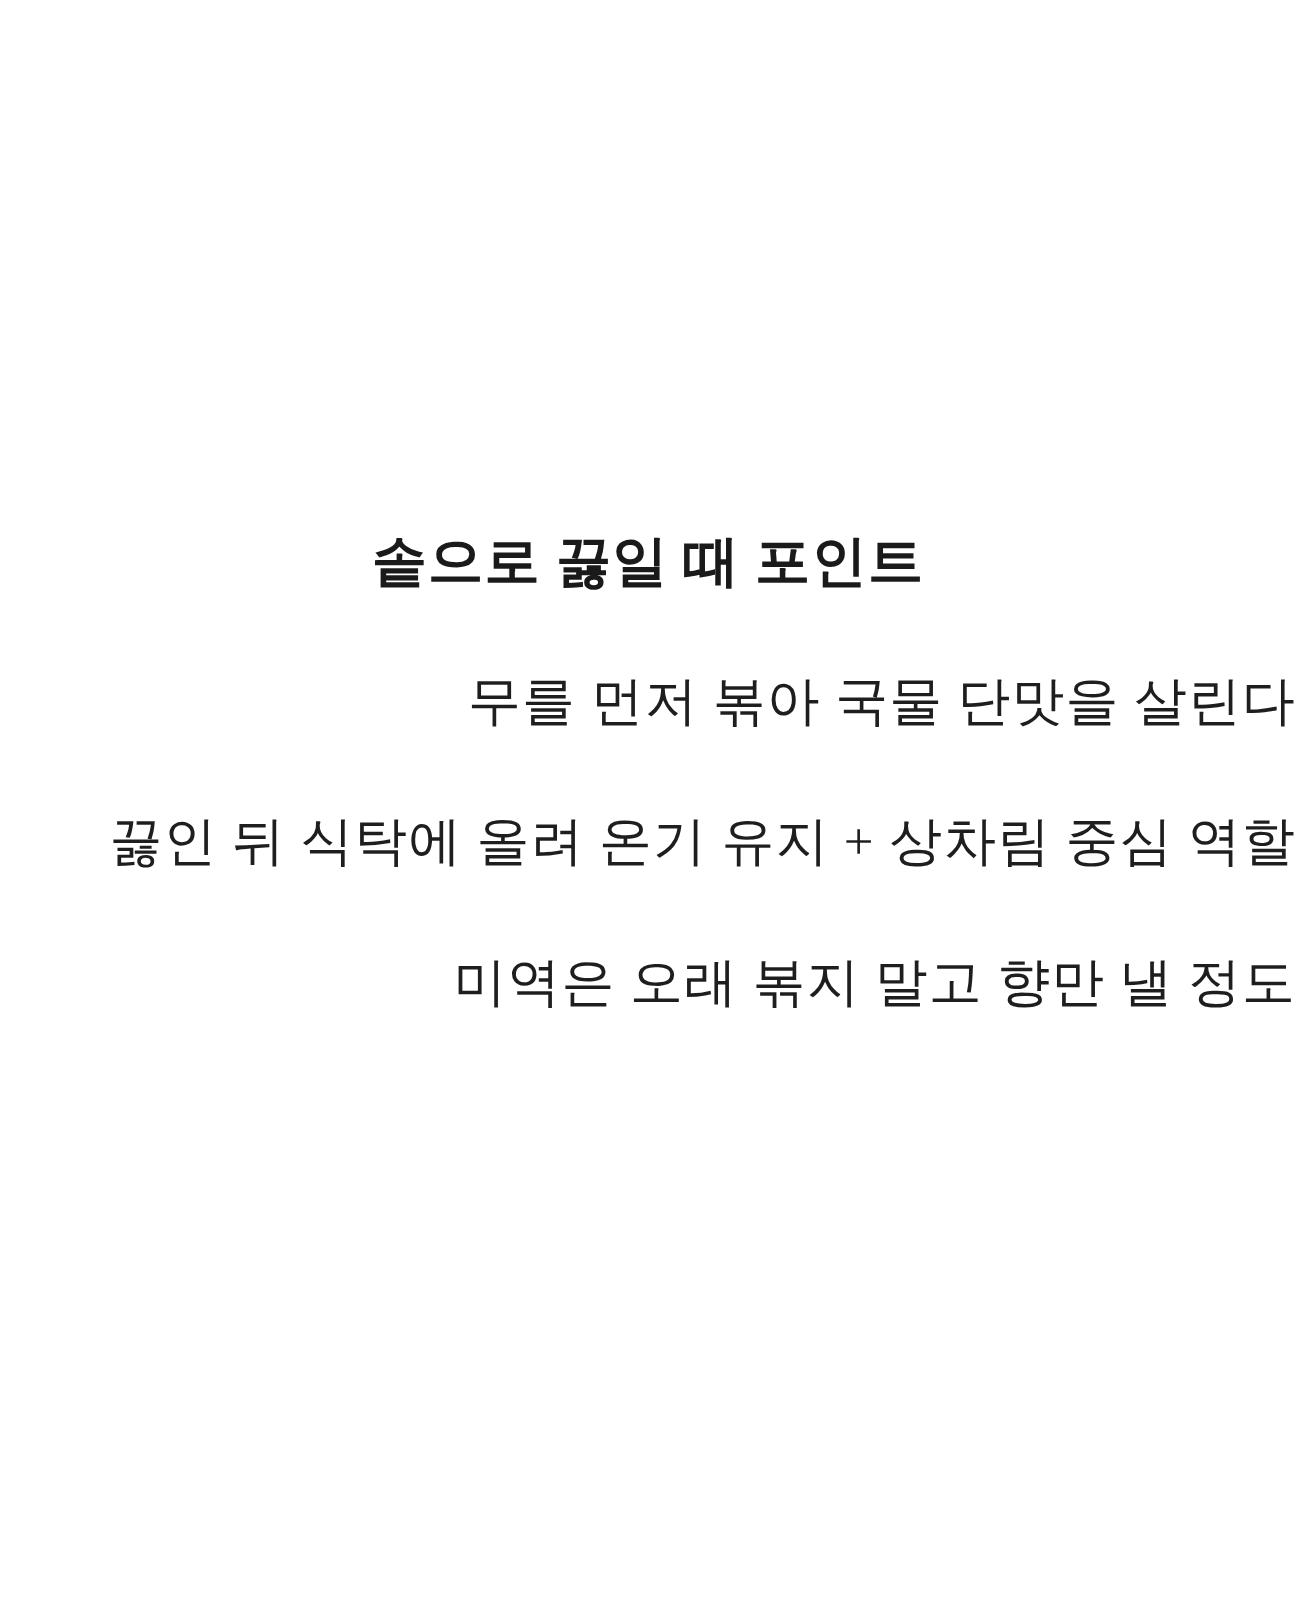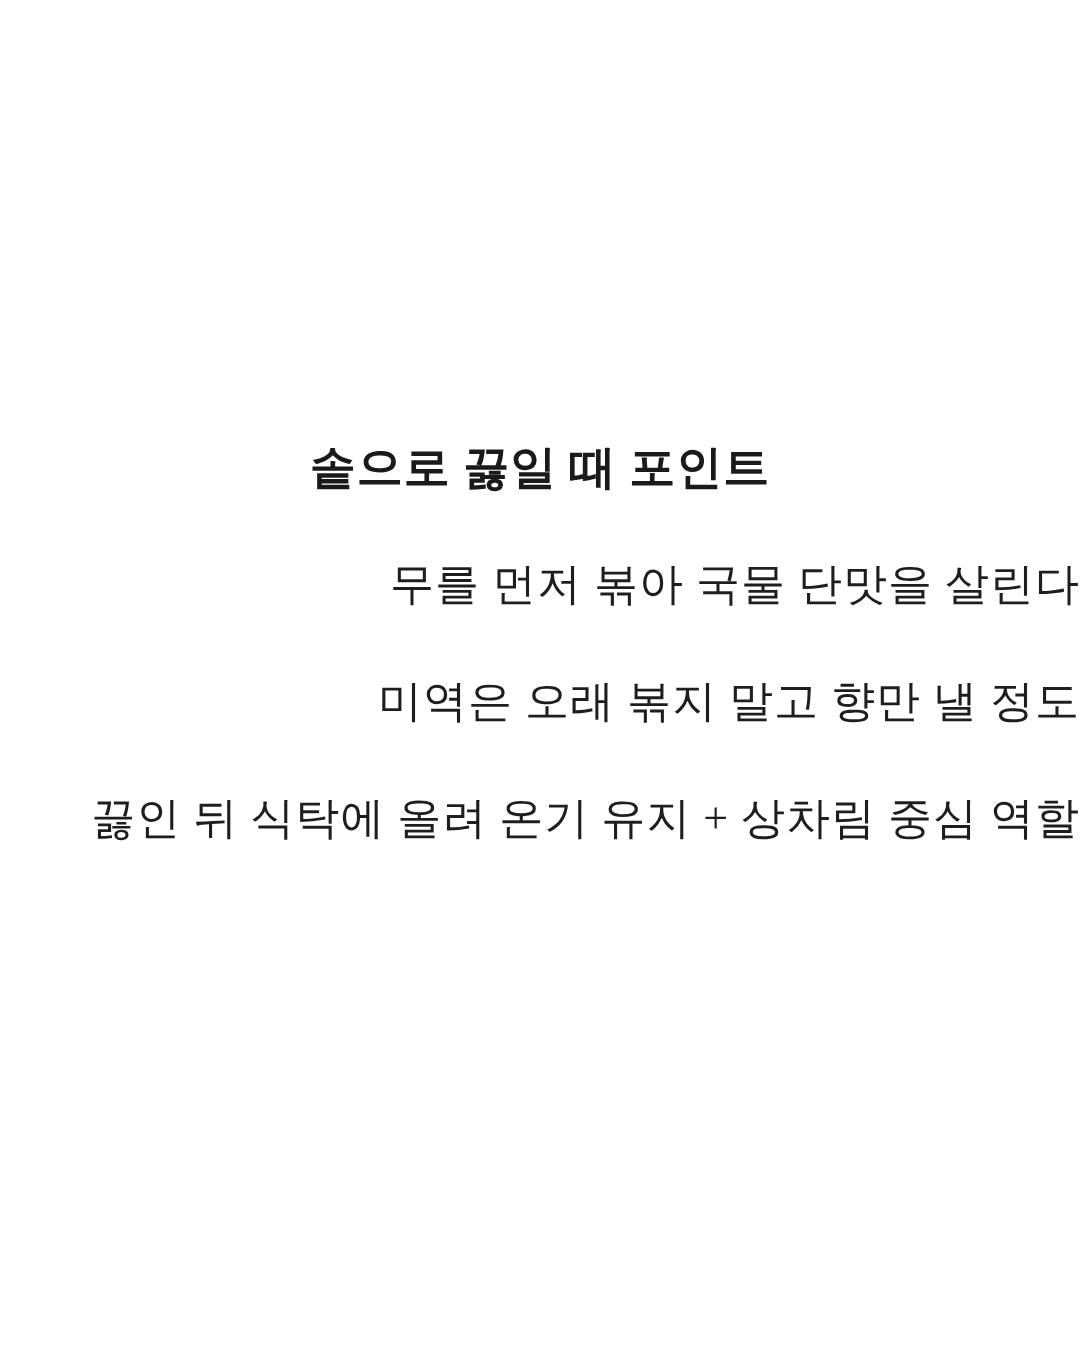--- a/index.html
+++ b/index.html
@@ -45,16 +45,16 @@
     }
   </style>
 </head>
 <body>
 
 <div class="card">
   <h1 class="card-title">솥으로 끓일 때 포인트</h1>
 
   <p class="tip-line">무를 먼저 볶아 국물 단맛을 살린다</p>
 
+  <p class="tip-line">끓인 뒤 식탁에 올려 온기 유지 + 상차림 중심 역할</p>
+
   <p class="tip-line">미역은 오래 볶지 말고 향만 낼 정도</p>
-
-  <p class="tip-line">끓인 뒤 식탁에 올려 온기 유지 + 상차림 중심 역할</p>
 </div>
 
 </body></html>

